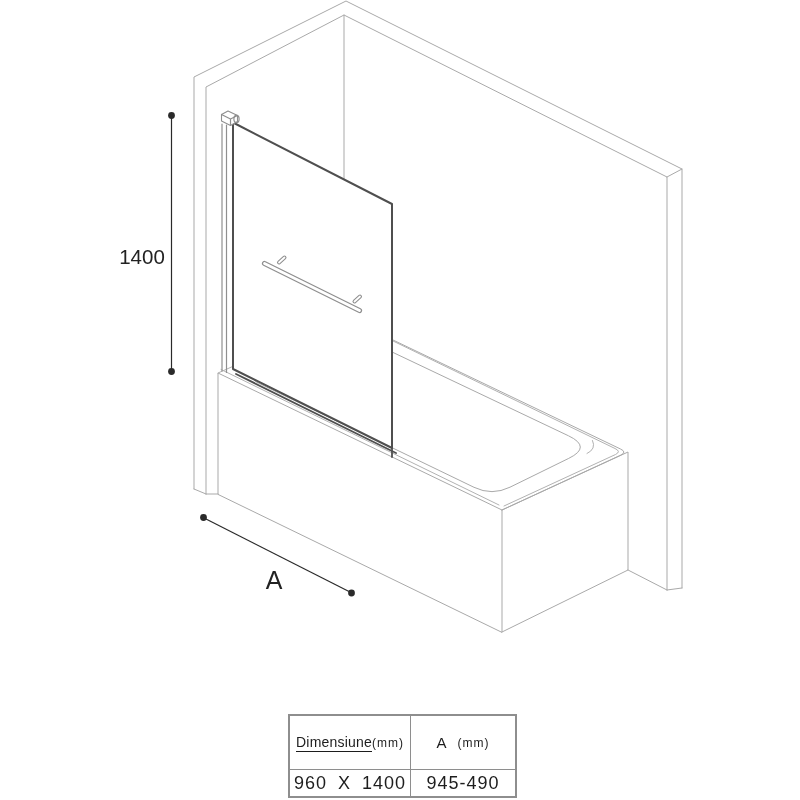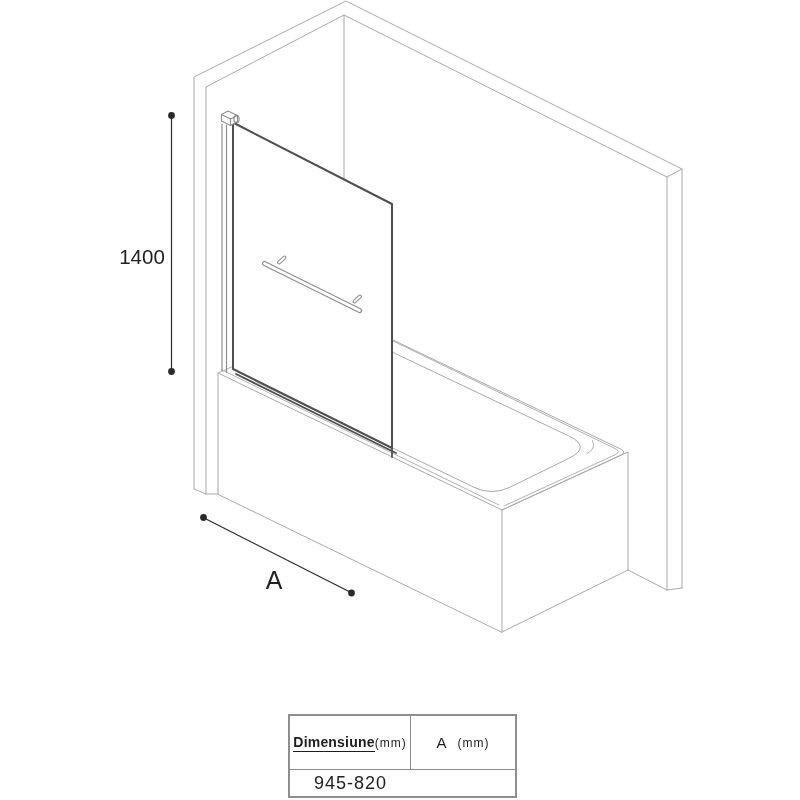--- a/index.html
+++ b/index.html
@@ -21,21 +21,21 @@
   
   .spec-table{
     position:absolute;left:288px;top:714px;width:229px;height:84px;
     box-sizing:border-box;border:2px solid #8e8e8e;
     display:grid;grid-template-columns:121px 1fr;grid-template-rows:54px 1fr;
     background:#ffffff;color:#1d1d1d;
   }
   .spec-cell{display:flex;align-items:center;justify-content:center;box-sizing:border-box;}
   .cell-c1{border-right:1.5px solid #8e8e8e;}
   .cell-hdr{border-bottom:1.5px solid #8e8e8e;}
-  .hdr-label{font-size:14px;font-weight:bold;border-bottom:1.6px solid #1d1d1d;padding-bottom:1px;letter-spacing:.2px;}
+  .hdr-label{font-size:14px;font-weight:normal;border-bottom:1.6px solid #1d1d1d;padding-bottom:1px;letter-spacing:.2px;}
   .hdr-unit{font-size:12px;letter-spacing:1px;}
   .hdr-label2{font-size:15px;}
   .gap10{display:inline-block;width:11px;}
   .val-txt{font-size:18px;letter-spacing:1px;word-spacing:5px;white-space:nowrap;}
 </style>
 </head>
 <body>
 
 <div class="canvas">
 
@@ -122,18 +122,21 @@
   <div class="spec-table">
     <div class="spec-cell cell-c1 cell-hdr">
       <span class="hdr-label">Dimensiune</span>
         <span class="hdr-unit">(mm)</span>
     </div>
     <div class="spec-cell cell-hdr">
       <span class="hdr-label2">A</span>
         <span class="gap10"></span>
         <span class="hdr-unit">(mm)</span>
     </div>
+    <div class="spec-cell cell-c1">
+      <span class="val-txt">960 X 1400</span>
+    </div>
     <div class="spec-cell">
-      <span class="val-txt">945-820</span>
+      <span class="val-txt">945-490</span>
     </div>
   </div>
 
 </div>
 
 </body></html>

